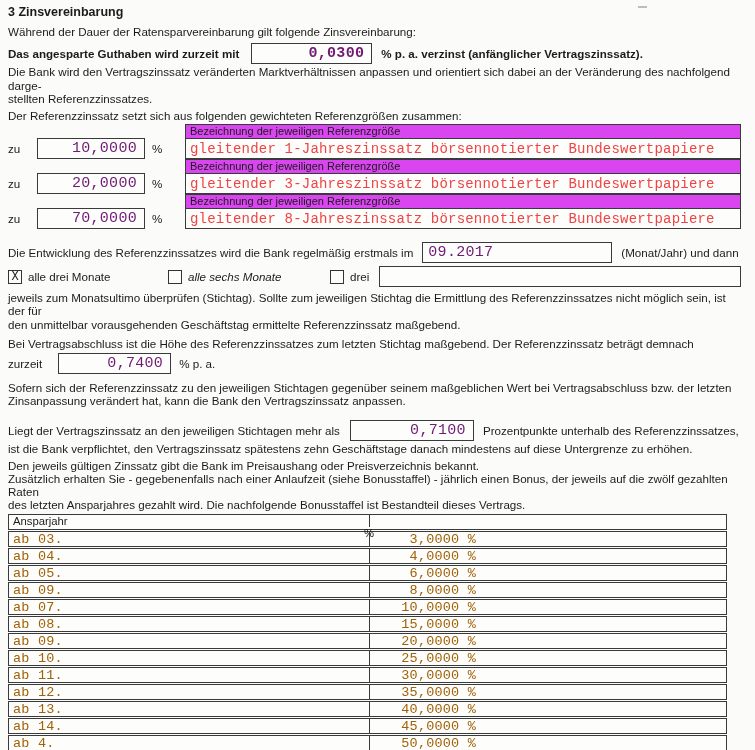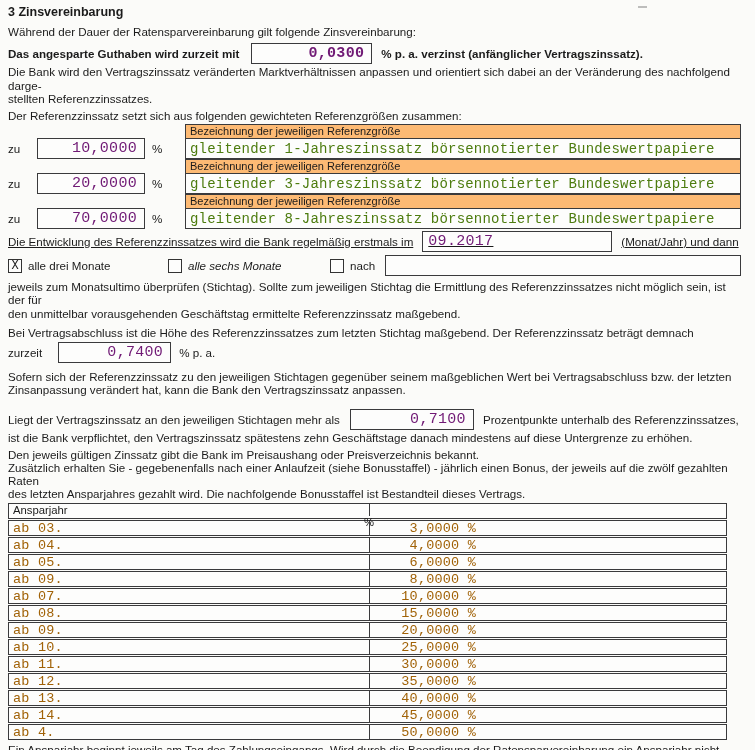--- a/index.html
+++ b/index.html
@@ -24,27 +24,27 @@
   .num{justify-content:flex-end;padding-right:7px;}
   .datebox{padding-left:5px;}
   
   .ref-item{display:flex;}
   .ref-left{width:177px;display:flex;align-items:center;align-self:flex-end;height:21px;}
   .ref-zu{width:29px;}
   .ref-weight{width:108px;}
   .ref-pct{margin-left:7px;}
   .ref-right{flex:1;min-width:0;}
   .ref-header{
-    box-sizing:border-box;border:1px solid #3a3a3c;background:#fdba74;
+    box-sizing:border-box;border:1px solid #3a3a3c;background:#d946ef;
     height:15px;line-height:13px;font-size:11px;padding-left:4px;overflow:hidden;
   }
   .ref-value{
     box-sizing:border-box;border:1.5px solid #3a3a3c;background:#fdfdfc;margin-top:-1px;
     height:21px;display:flex;align-items:center;padding-left:4px;
-    font-family:"Liberation Mono","DejaVu Sans Mono",monospace;font-size:14px;letter-spacing:.2px;color:#4d7c0f;
+    font-family:"Liberation Mono","DejaVu Sans Mono",monospace;font-size:14px;letter-spacing:.2px;color:#ef4444;
     white-space:nowrap;overflow:hidden;
   }
   
   .cbrow{display:flex;align-items:center;margin-top:3px;height:21px;}
   .cbgroup{display:flex;align-items:center;}
   .g1{width:160px;}.g2{width:162px;font-style:italic;}
   .cb{
     box-sizing:border-box;width:14px;height:14px;border:1.5px solid #333;background:#fdfdfc;
     display:flex;align-items:center;justify-content:center;
     font-family:"Liberation Mono","DejaVu Sans Mono",monospace;font-size:12px;color:#222;
@@ -120,21 +120,21 @@
           <span class="ref-pct">%</span>
         </div>
         <div class="ref-right">
           <div class="ref-header">Bezeichnung der jeweiligen Referenzgröße</div>
           <div class="ref-value">gleitender 8-Jahreszinssatz börsennotierter Bundeswertpapiere</div>
         </div>
       </div>
 
   </div>
 
-  <div class="frow" style="height:22px;margin-top:1px;text-decoration:underline;">
+  <div class="frow" style="height:22px;margin-top:12px;">
     <span>Die Entwicklung des Referenzzinssatzes wird die Bank regelmäßig erstmals im</span>
     <span class="vbox datebox" style="width:190px;margin-left:9px;">09.2017</span>
     <span style="margin-left:9px;">(Monat/Jahr) und dann</span>
   </div>
 
   <div class="cbrow">
     <span class="cbgroup g1">
       <span class="cb">
           <span>X</span>
         </span>
@@ -143,21 +143,21 @@
     <span class="cbgroup g2">
       <span class="cb">
           <span></span>
         </span>
       <span class="cblabel">alle sechs Monate</span>
     </span>
     <span class="cbgroup">
       <span class="cb">
           <span></span>
         </span>
-      <span class="cblabel">nach</span>
+      <span class="cblabel">drei</span>
     </span>
     <span class="otherbox"></span>
   </div>
 
   <p class="line mt4">jeweils zum Monatsultimo überprüfen (Stichtag). Sollte zum jeweiligen Stichtag die Ermittlung des Referenzzinssatzes nicht möglich sein, ist der für
 den unmittelbar vorausgehenden Geschäftstag ermittelte Referenzzinssatz maßgebend.</p>
 
   <p class="line mt6">Bei Vertragsabschluss ist die Höhe des Referenzzinssatzes zum letzten Stichtag maßgebend. Der Referenzzinssatz beträgt demnach</p>
 
   <div class="frow mt2" style="height:23px;">

